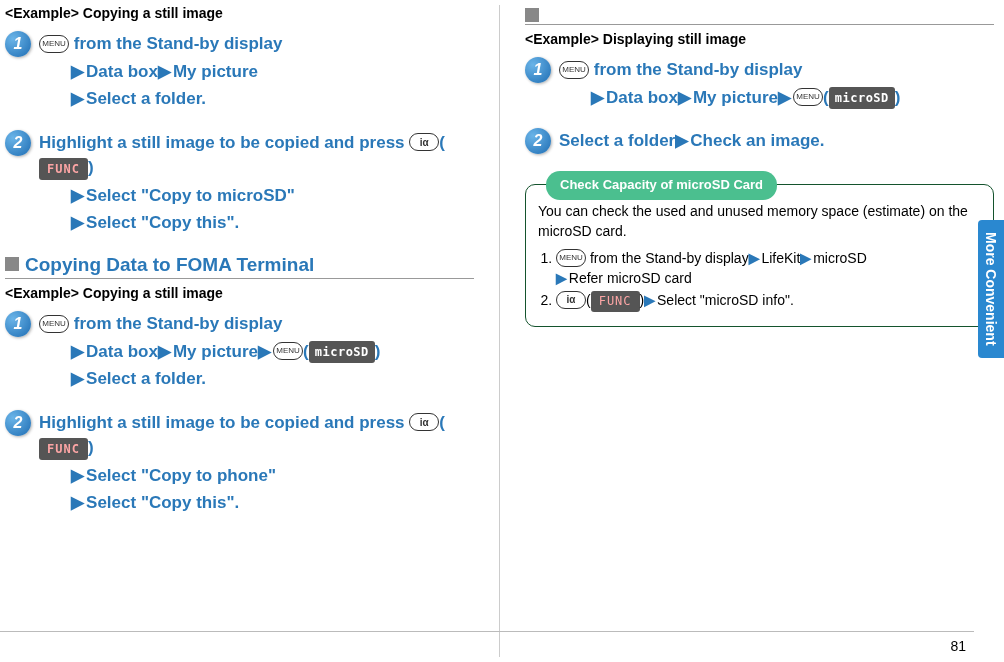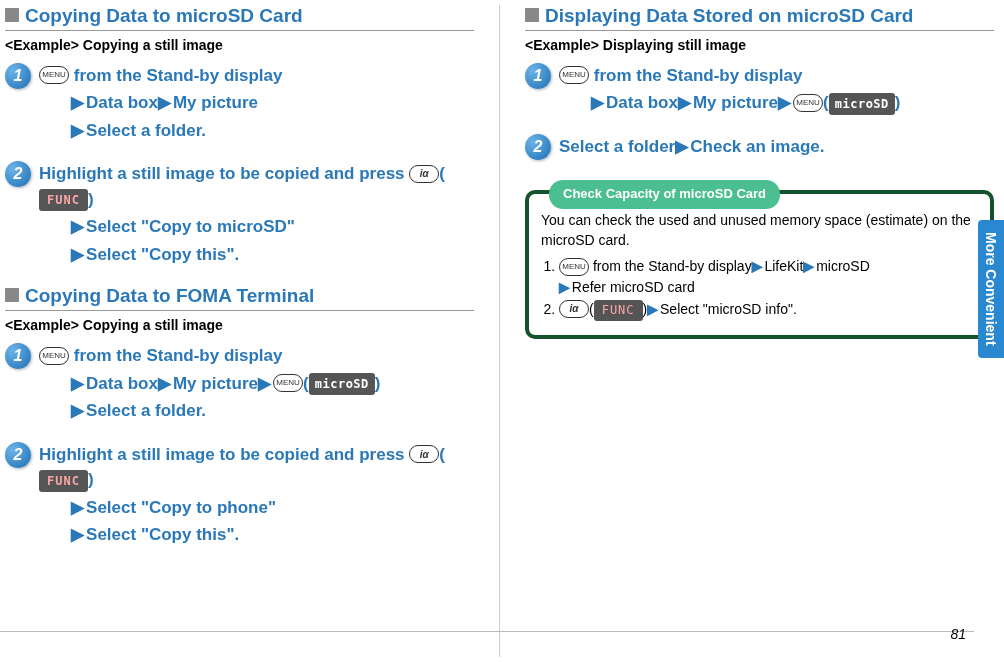--- a/index.html
+++ b/index.html
@@ -113,21 +113,20 @@
       justify-content: center;
       width: 30px;
       height: 18px;
       border: 1.5px solid #333;
       border-radius: 10px;
       font-size: 10px;
       color: #333;
       vertical-align: middle;
       background: white;
       font-weight: bold;
-      font-style: italic;
       position: relative;
       top: -1px;
     }
     .func-badge {
       display: inline-block;
       background: #555;
       color: #fca5a5;
       font-size: 12px;
       padding: 2px 8px;
       border-radius: 3px;
@@ -140,21 +139,21 @@
       background: #555;
       color: white;
       font-size: 12px;
       padding: 2px 6px;
       border-radius: 3px;
       font-family: monospace;
       letter-spacing: 0.5px;
       vertical-align: middle;
     }
     .tip-box {
-      border: 4px solid #14532d;
+      border: 1px solid #14532d;
       border-radius: 10px;
       padding: 16px 12px 12px 12px;
       margin-top: 30px;
       position: relative;
       font-size: 14px;
       line-height: 1.45;
     }
     .tip-title {
       position: absolute;
       top: -14px;
@@ -182,42 +181,37 @@
       background: #2a88d0;
       color: white;
       font-size: 14px;
       font-weight: bold;
       padding: 12px 5px;
       border-top-left-radius: 4px;
       border-bottom-left-radius: 4px;
     }
     .page-num {
       position: absolute;
-      bottom: 20px;
+      bottom: 8px;
       right: 38px;
       font-size: 14px;
-      font-style: italic;
     }
     .bottom-border {
       position: absolute;
       left: 0; right: 30px; bottom: 30px;
       border-top: 1px solid #bbb;
     }
   </style>
 </head>
 <body>
 
 <div class="page">
 
   <div class="column">
 
-    <div class="section-title">
-      <span class="square"></span>
-      <span class="title-text">Copying Data to microSD Card</span>
-    </div>
     <div class="example-label">&lt;Example&gt; Copying a still image</div>
 
     <div class="step">
       <div class="step-num">1</div>
       <div class="step-body">
         <span class="menu-icon">MENU</span><span> from the Stand-by display</span>
         <span class="sub-line"><span class="arrow">▶</span><span>Data box</span><span class="arrow">▶</span><span>My picture</span></span>
         <span class="sub-line"><span class="arrow">▶</span><span>Select a folder.</span></span>
       </div>
     </div>
@@ -254,21 +248,20 @@
         <span class="sub-line"><span class="arrow">▶</span><span>Select "Copy this".</span></span>
       </div>
     </div>
   </div>
 
   <div class="col-divider"></div>
 
   <div class="column">
     <div class="section-title">
       <span class="square"></span>
-      <span class="title-text">Displaying Data Stored on microSD Card</span>
     </div>
     <div class="example-label">&lt;Example&gt; Displaying still image</div>
 
     <div class="step">
       <div class="step-num">1</div>
       <div class="step-body">
         <span class="menu-icon">MENU</span><span> from the Stand-by display</span>
         <span class="sub-line"><span class="arrow">▶</span><span>Data box</span><span class="arrow">▶</span><span>My picture</span><span class="arrow">▶</span><span class="menu-icon">MENU</span>(<span class="microsd-badge">microSD</span>)</span>
       </div>
     </div>

